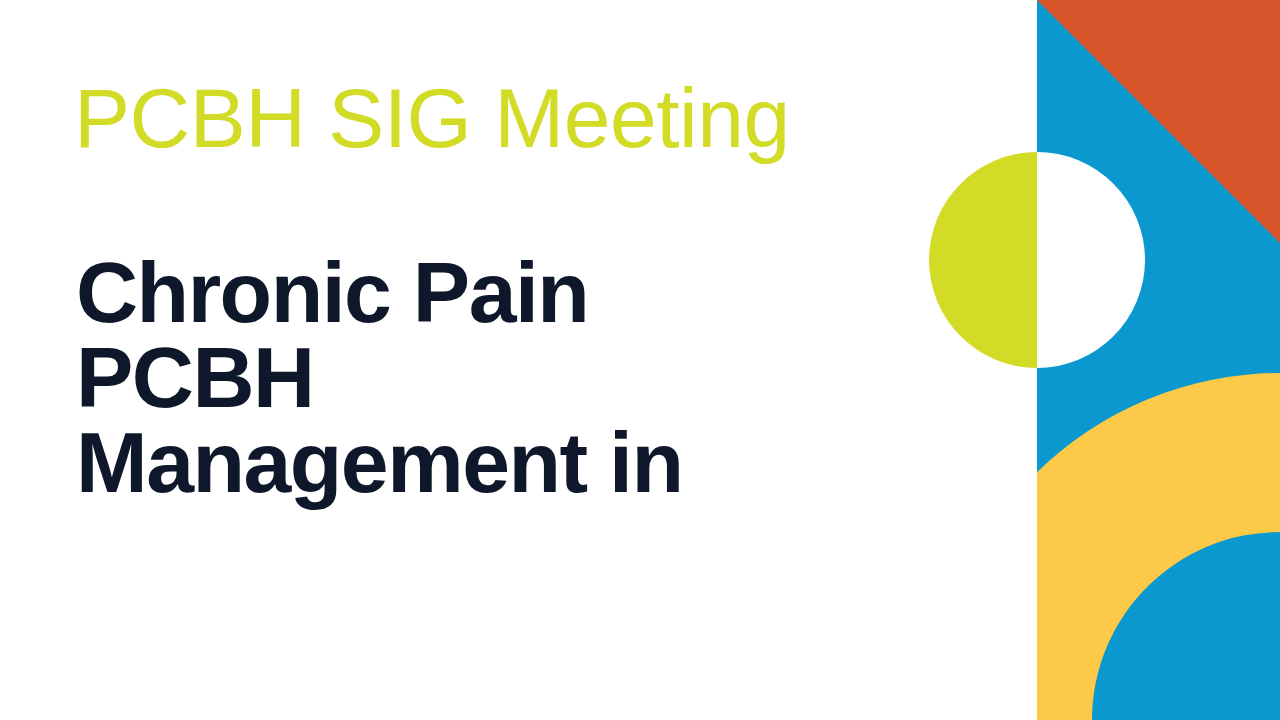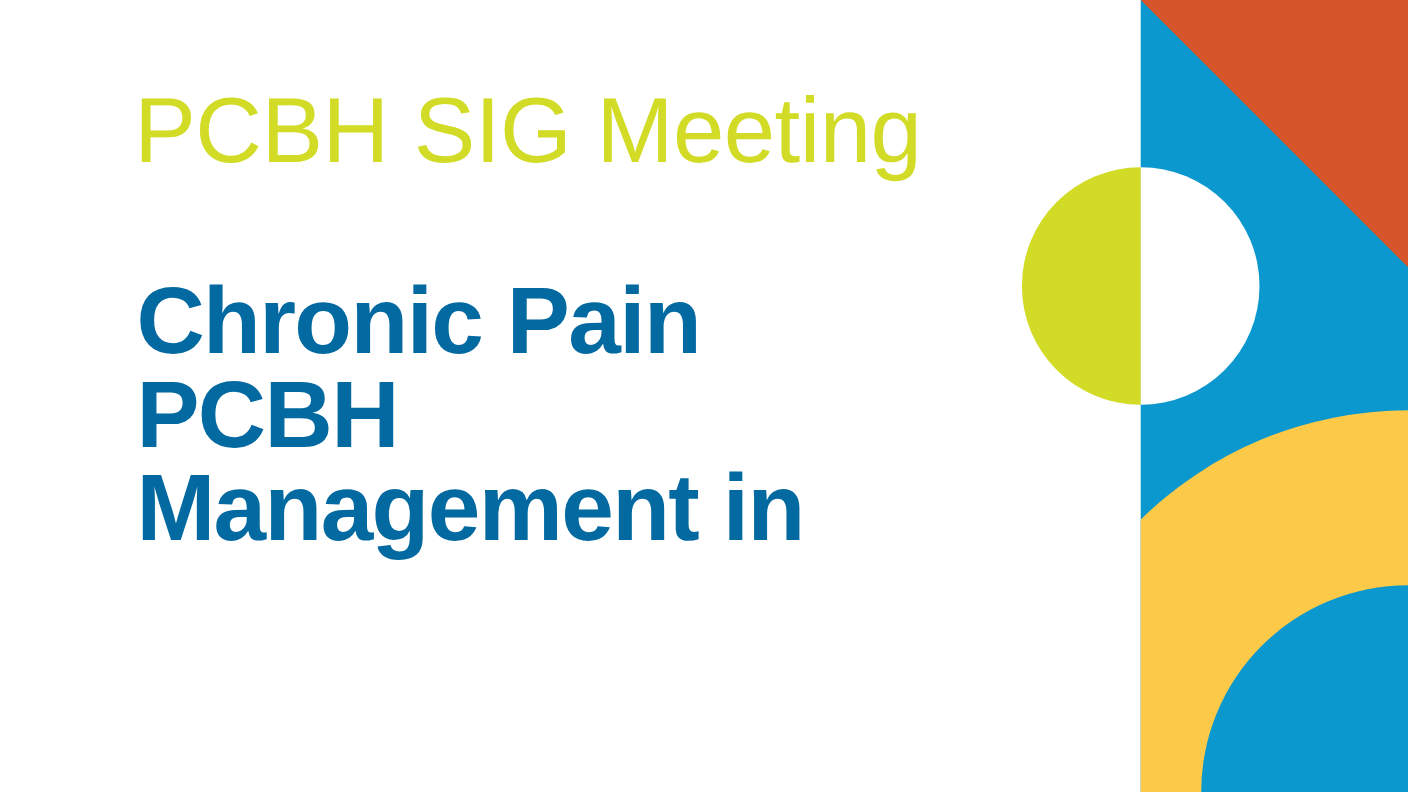--- a/index.html
+++ b/index.html
@@ -18,21 +18,20 @@
     background: #ffffff;
   }
 
   
   .text-area {
     position: absolute;
     left: 0;
     top: 0;
     width: 1037px;
     height: 720px;
-    margin-left: 48px;
   }
   .eyebrow {
     position: absolute;
     left: 74px;
     top: 76px;
     font-family: "Liberation Sans", sans-serif;
     font-weight: 300;
     font-size: 84px;
     line-height: 1.0;
     letter-spacing: -0.5px;
@@ -42,21 +41,21 @@
   .main-title {
     position: absolute;
     left: 76px;
     top: 250px;
     width: 760px;
     font-family: "Liberation Sans", sans-serif;
     font-weight: bold;
     font-size: 86px;
     line-height: 0.99;
     letter-spacing: -1.5px;
-    color: #0369a1;
+    color: #0f172a;
     -webkit-font-smoothing: antialiased;
   }
 
   
   .decor {
     position: absolute;
     left: 0;
     top: 0;
     width: 1280px;
     height: 720px;

